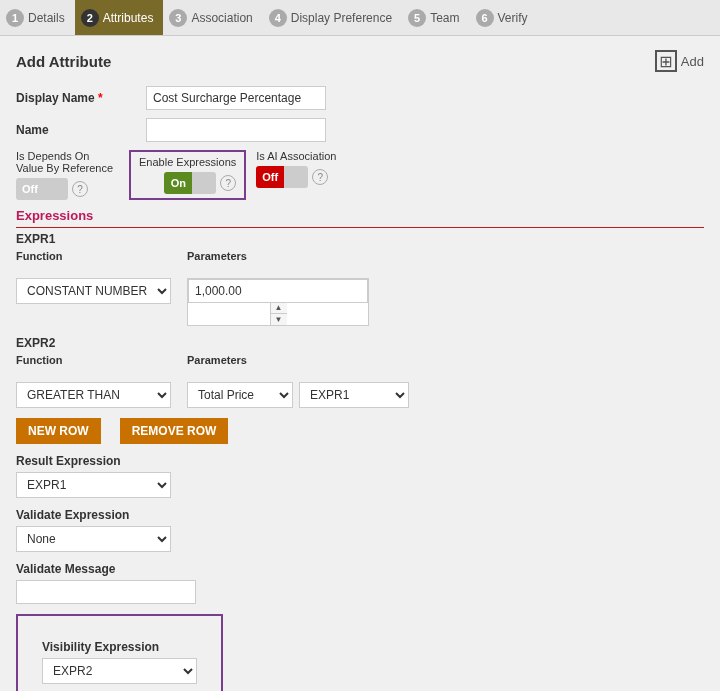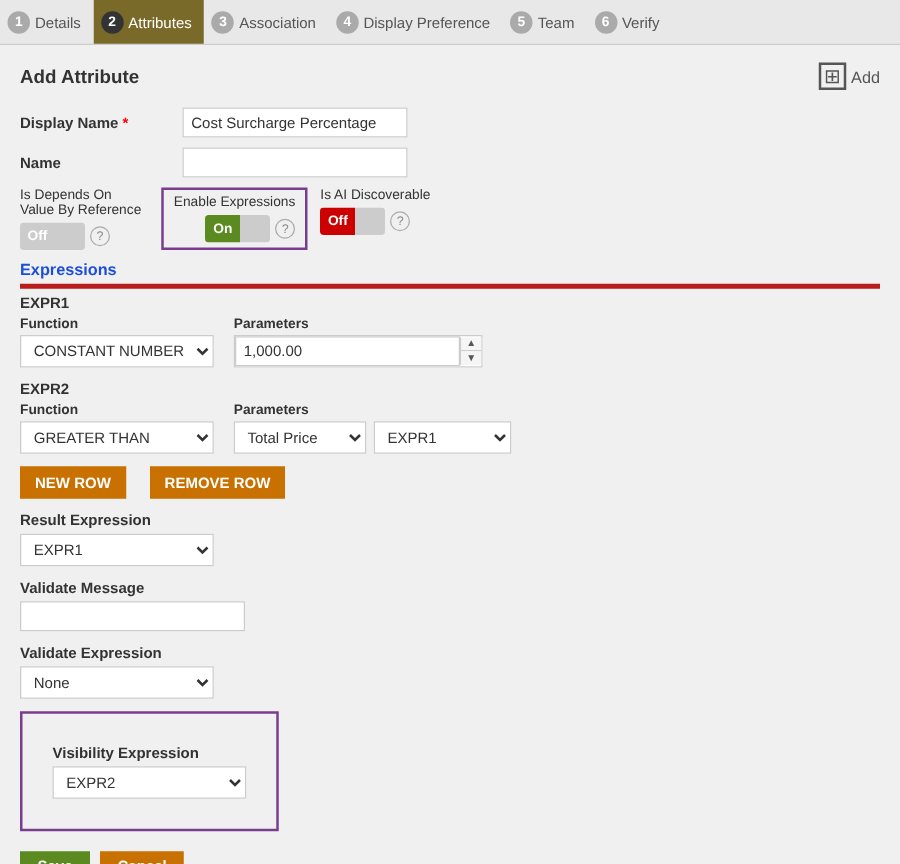--- a/index.html
+++ b/index.html
@@ -203,44 +203,44 @@
       padding: 4px 8px;
       display: inline-flex;
       flex-direction: column;
       align-items: flex-end;
     }
 
     
     .section-title {
       font-size: 13px;
       font-weight: bold;
-      color: #1d4ed8;
+      color: #be185d;
       margin-top: 8px;
       margin-bottom: 4px;
-      border-bottom: 4px solid #b91c1c;
+      border-bottom: 1px solid #b91c1c;
       padding-bottom: 4px;
     }
 
     .expr-block {
       margin-bottom: 10px;
     }
     .expr-name {
       font-weight: bold;
       font-size: 12px;
       margin-bottom: 4px;
     }
     .expr-row {
       display: flex;
       align-items: flex-start;
       gap: 16px;
     }
     .expr-col {
       display: flex;
       flex-direction: column;
-      gap: 3px;
+      gap: 16px;
     }
     .expr-col-label {
       font-size: 11px;
       color: #333;
       font-weight: bold;
     }
 
     select {
       border: 1px solid #ccc;
       padding: 4px 6px;
@@ -248,20 +248,21 @@
       background: #fff;
       color: #333;
       appearance: auto;
     }
 
     .param-input-wrap {
       display: flex;
       align-items: center;
       border: 1px solid #ccc;
       background: #fff;
+      flex-direction: column;
     }
     .param-input {
       border: none;
       padding: 4px 6px;
       font-size: 12px;
       width: 100px;
       outline: none;
     }
     .param-spinners {
       display: flex;
@@ -428,21 +429,21 @@
       <div class="toggle-wrap">
         <div class="toggle">
           <div class="toggle-on">On</div>
           <div class="toggle-off-side"></div>
         </div>
         <span class="help-icon">?</span>
       </div>
     </div>
 
     <div class="toggle-group" style="margin-left:10px;">
-      <span class="toggle-label">Is AI Discoverable</span>
+      <span class="toggle-label">Is AI Association</span>
       <div class="toggle-wrap">
         <div class="toggle">
           <div class="toggle-on-side">Off</div>
           <div style="width:24px;height:22px;background:#ccc;"></div>
         </div>
         <span class="help-icon">?</span>
       </div>
     </div>
   </div>
 
@@ -506,32 +507,32 @@
   <div class="field-block">
     <div class="field-block-label">Result Expression</div>
     <select style="width:155px;">
       <option>EXPR1</option>
       <option>EXPR2</option>
     </select>
   </div>
 
   
   <div class="field-block">
-    <div class="field-block-label">Validate Message</div>
-    <input type="text" class="small-input" value="" style="">
-  </div>
-
-  
-  <div class="field-block">
     <div class="field-block-label">Validate Expression</div>
     <select style="width:155px;">
       <option>None</option>
       <option>EXPR1</option>
       <option>EXPR2</option>
     </select>
+  </div>
+
+  
+  <div class="field-block">
+    <div class="field-block-label">Validate Message</div>
+    <input type="text" class="small-input" value="" style="">
   </div>
 
   
   <div class="visibility-box">
     <div class="visibility-label">Visibility Expression</div>
     <select style="width:155px;">
       <option>None</option>
       <option>EXPR1</option>
       <option selected="">EXPR2</option>
     </select>

